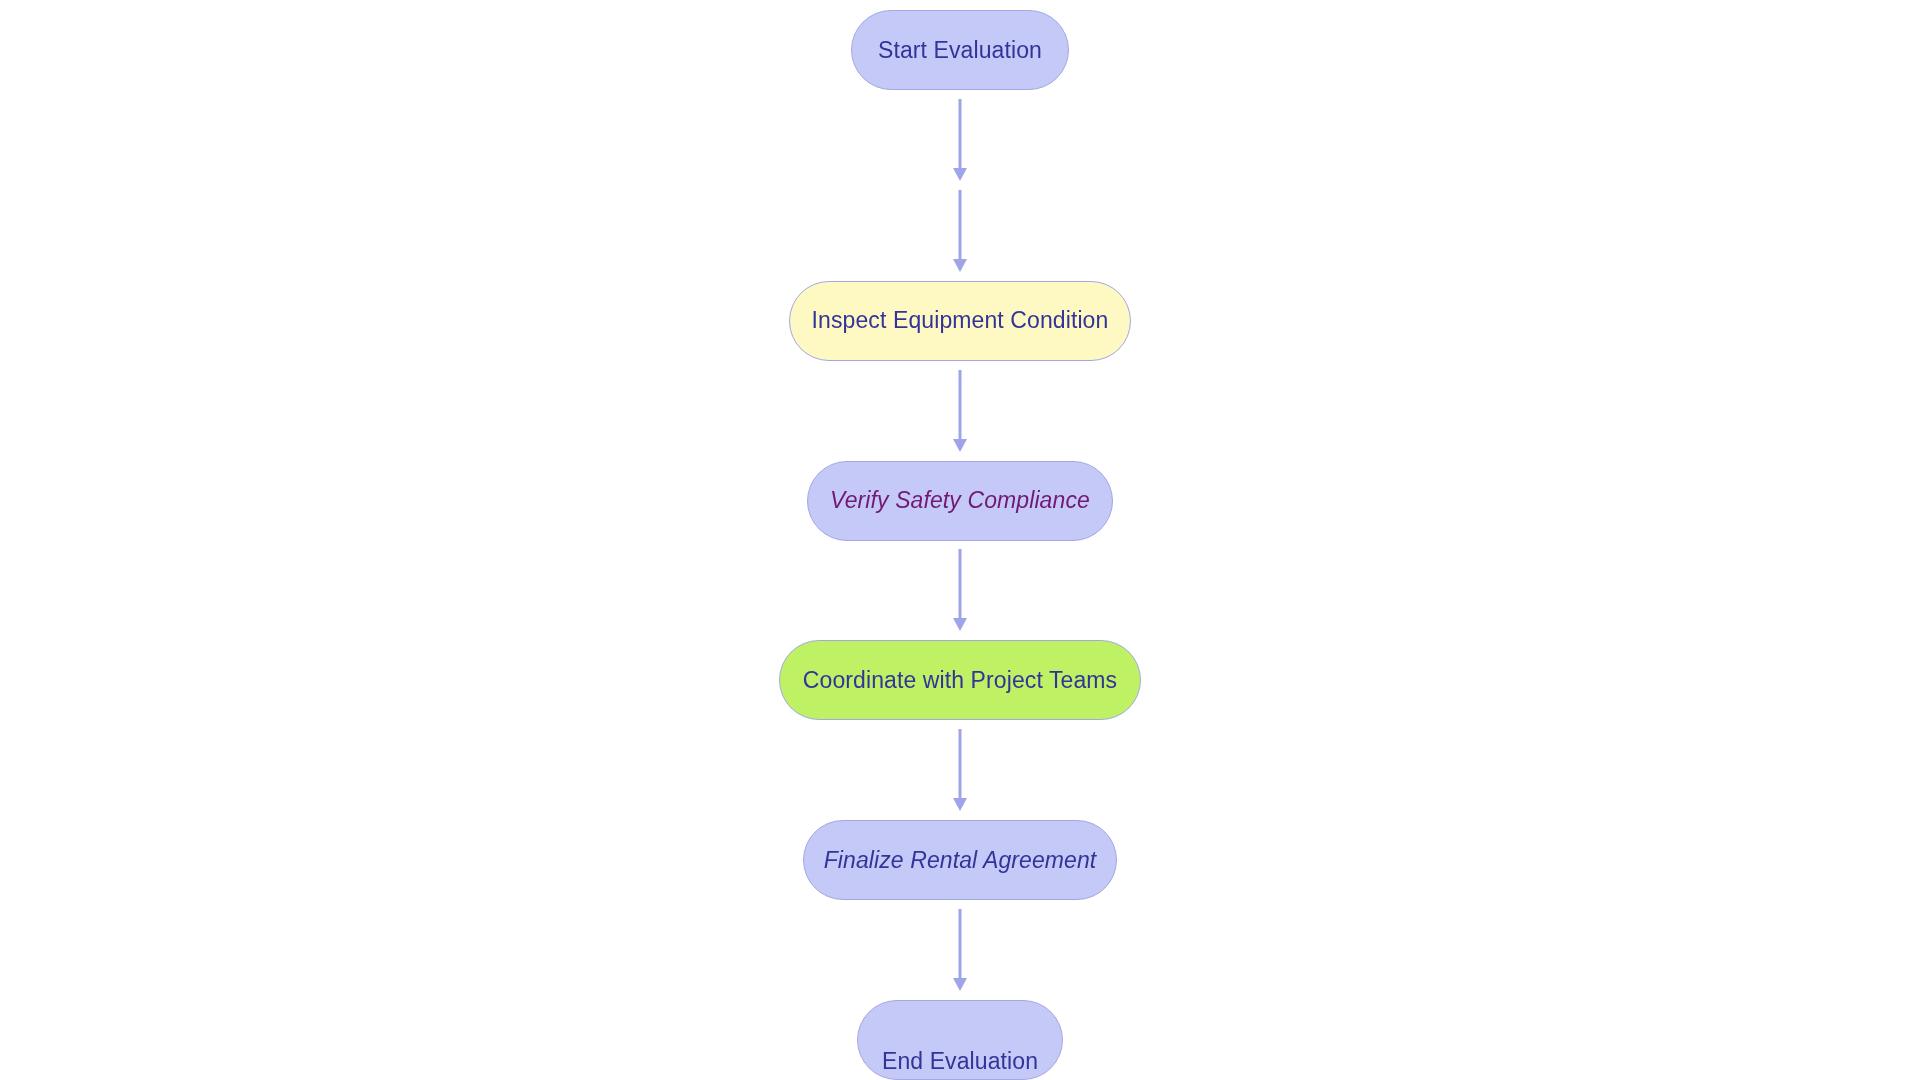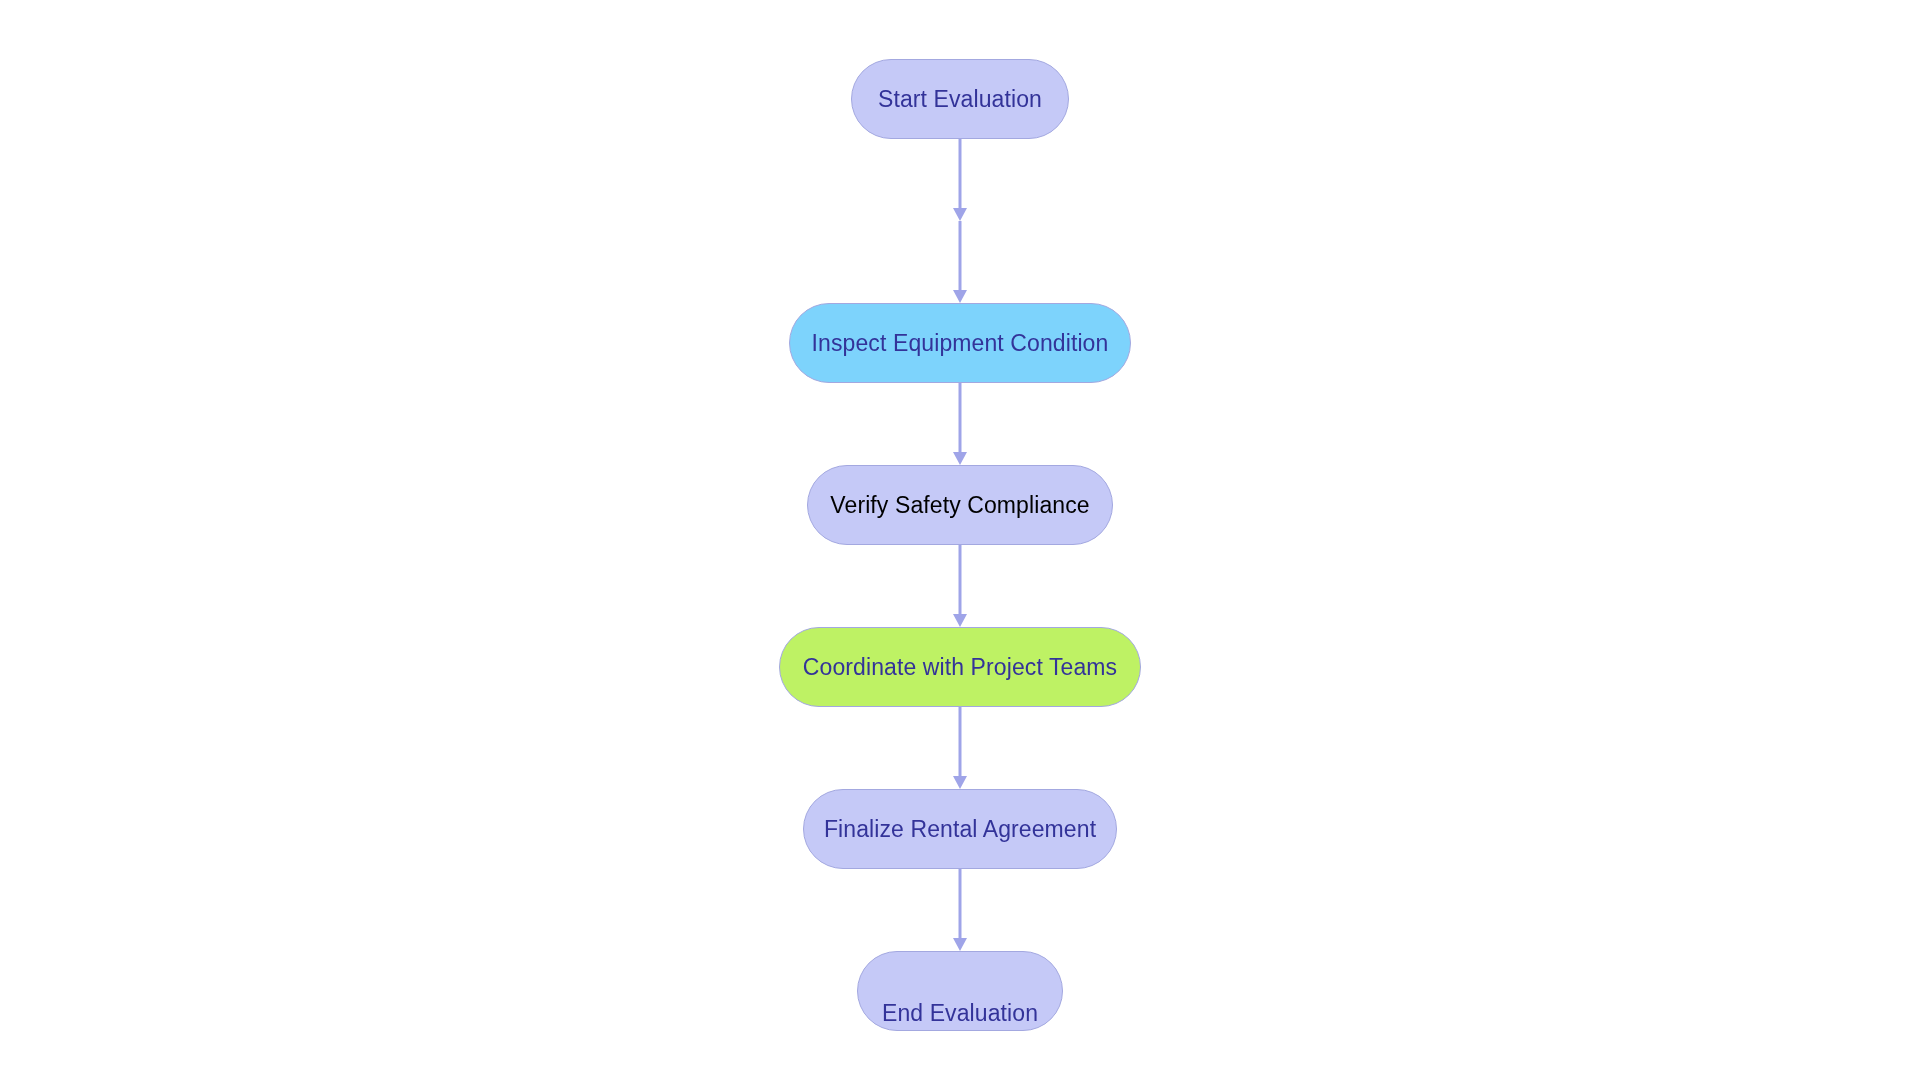--- a/index.html
+++ b/index.html
@@ -22,21 +22,21 @@
 
   .flow-column {
     position: absolute;
     left: 0;
     top: 0;
     width: 1920px;
     height: 1080px;
     display: flex;
     flex-direction: column;
     align-items: center;
-    justify-content: center;
+    justify-content: space-between;
     padding-top: 10px;
     box-sizing: border-box;
   }
 
   
   .flow-node {
     position: relative;
     height: 80px;
     box-sizing: border-box;
     background: #c5c9f7;
@@ -104,54 +104,54 @@
     </div>
 
 
     <div class="flow-connector">
       <svg viewBox="0 0 24 82" xmlns="http://www.w3.org/2000/svg" aria-hidden="true">
         <line class="connector-line" x1="12" y1="0" x2="12" y2="70" style="stroke: rgb(159, 164, 232);"></line>
         <polygon class="connector-head" points="5,69 19,69 12,82" style="fill: rgb(159, 164, 232);"></polygon>
       </svg>
     </div>
 
-    <div class="flow-node" style="width: 342px; background: #7dd3fc; border-color: rgb(163, 168, 224);">
+    <div class="flow-node" style="width: 342px; background: #fef9c3; border-color: rgb(163, 168, 224);">
       <span class="flow-node-label" style="color: rgb(51, 51, 153);">Inspect Equipment Condition</span>
     </div>
 
     <div class="flow-connector">
       <svg viewBox="0 0 24 82" xmlns="http://www.w3.org/2000/svg" aria-hidden="true">
         <line class="connector-line" x1="12" y1="0" x2="12" y2="70" style="stroke: rgb(159, 164, 232);"></line>
         <polygon class="connector-head" points="5,69 19,69 12,82" style="fill: rgb(159, 164, 232);"></polygon>
       </svg>
     </div>
 
     <div class="flow-node" style="width: 306px; background: rgb(197, 201, 247); border-color: rgb(163, 168, 224);">
-      <span class="flow-node-label" style="color: #000000;">Verify Safety Compliance</span>
+      <span class="flow-node-label" style="color: #701a75; font-style: italic;">Verify Safety Compliance</span>
     </div>
 
     <div class="flow-connector">
       <svg viewBox="0 0 24 82" xmlns="http://www.w3.org/2000/svg" aria-hidden="true">
         <line class="connector-line" x1="12" y1="0" x2="12" y2="70" style="stroke: rgb(159, 164, 232);"></line>
         <polygon class="connector-head" points="5,69 19,69 12,82" style="fill: rgb(159, 164, 232);"></polygon>
       </svg>
     </div>
 
     <div class="flow-node" style="width: 362px; background: #bef264; border-color: rgb(163, 168, 224);">
       <span class="flow-node-label" style="color: rgb(51, 51, 153);">Coordinate with Project Teams</span>
     </div>
 
     <div class="flow-connector">
       <svg viewBox="0 0 24 82" xmlns="http://www.w3.org/2000/svg" aria-hidden="true">
         <line class="connector-line" x1="12" y1="0" x2="12" y2="70" style="stroke: rgb(159, 164, 232);"></line>
         <polygon class="connector-head" points="5,69 19,69 12,82" style="fill: rgb(159, 164, 232);"></polygon>
       </svg>
     </div>
 
-    <div class="flow-node" style="width: 314px; background: rgb(197, 201, 247); border-color: rgb(163, 168, 224);">
+    <div class="flow-node" style="width: 314px; background: rgb(197, 201, 247); border-color: rgb(163, 168, 224); font-style: italic;">
       <span class="flow-node-label" style="color: rgb(51, 51, 153);">Finalize Rental Agreement</span>
     </div>
 
     <div class="flow-connector">
       <svg viewBox="0 0 24 82" xmlns="http://www.w3.org/2000/svg" aria-hidden="true">
         <line class="connector-line" x1="12" y1="0" x2="12" y2="70" style="stroke: rgb(159, 164, 232);"></line>
         <polygon class="connector-head" points="5,69 19,69 12,82" style="fill: rgb(159, 164, 232);"></polygon>
       </svg>
     </div>
 

